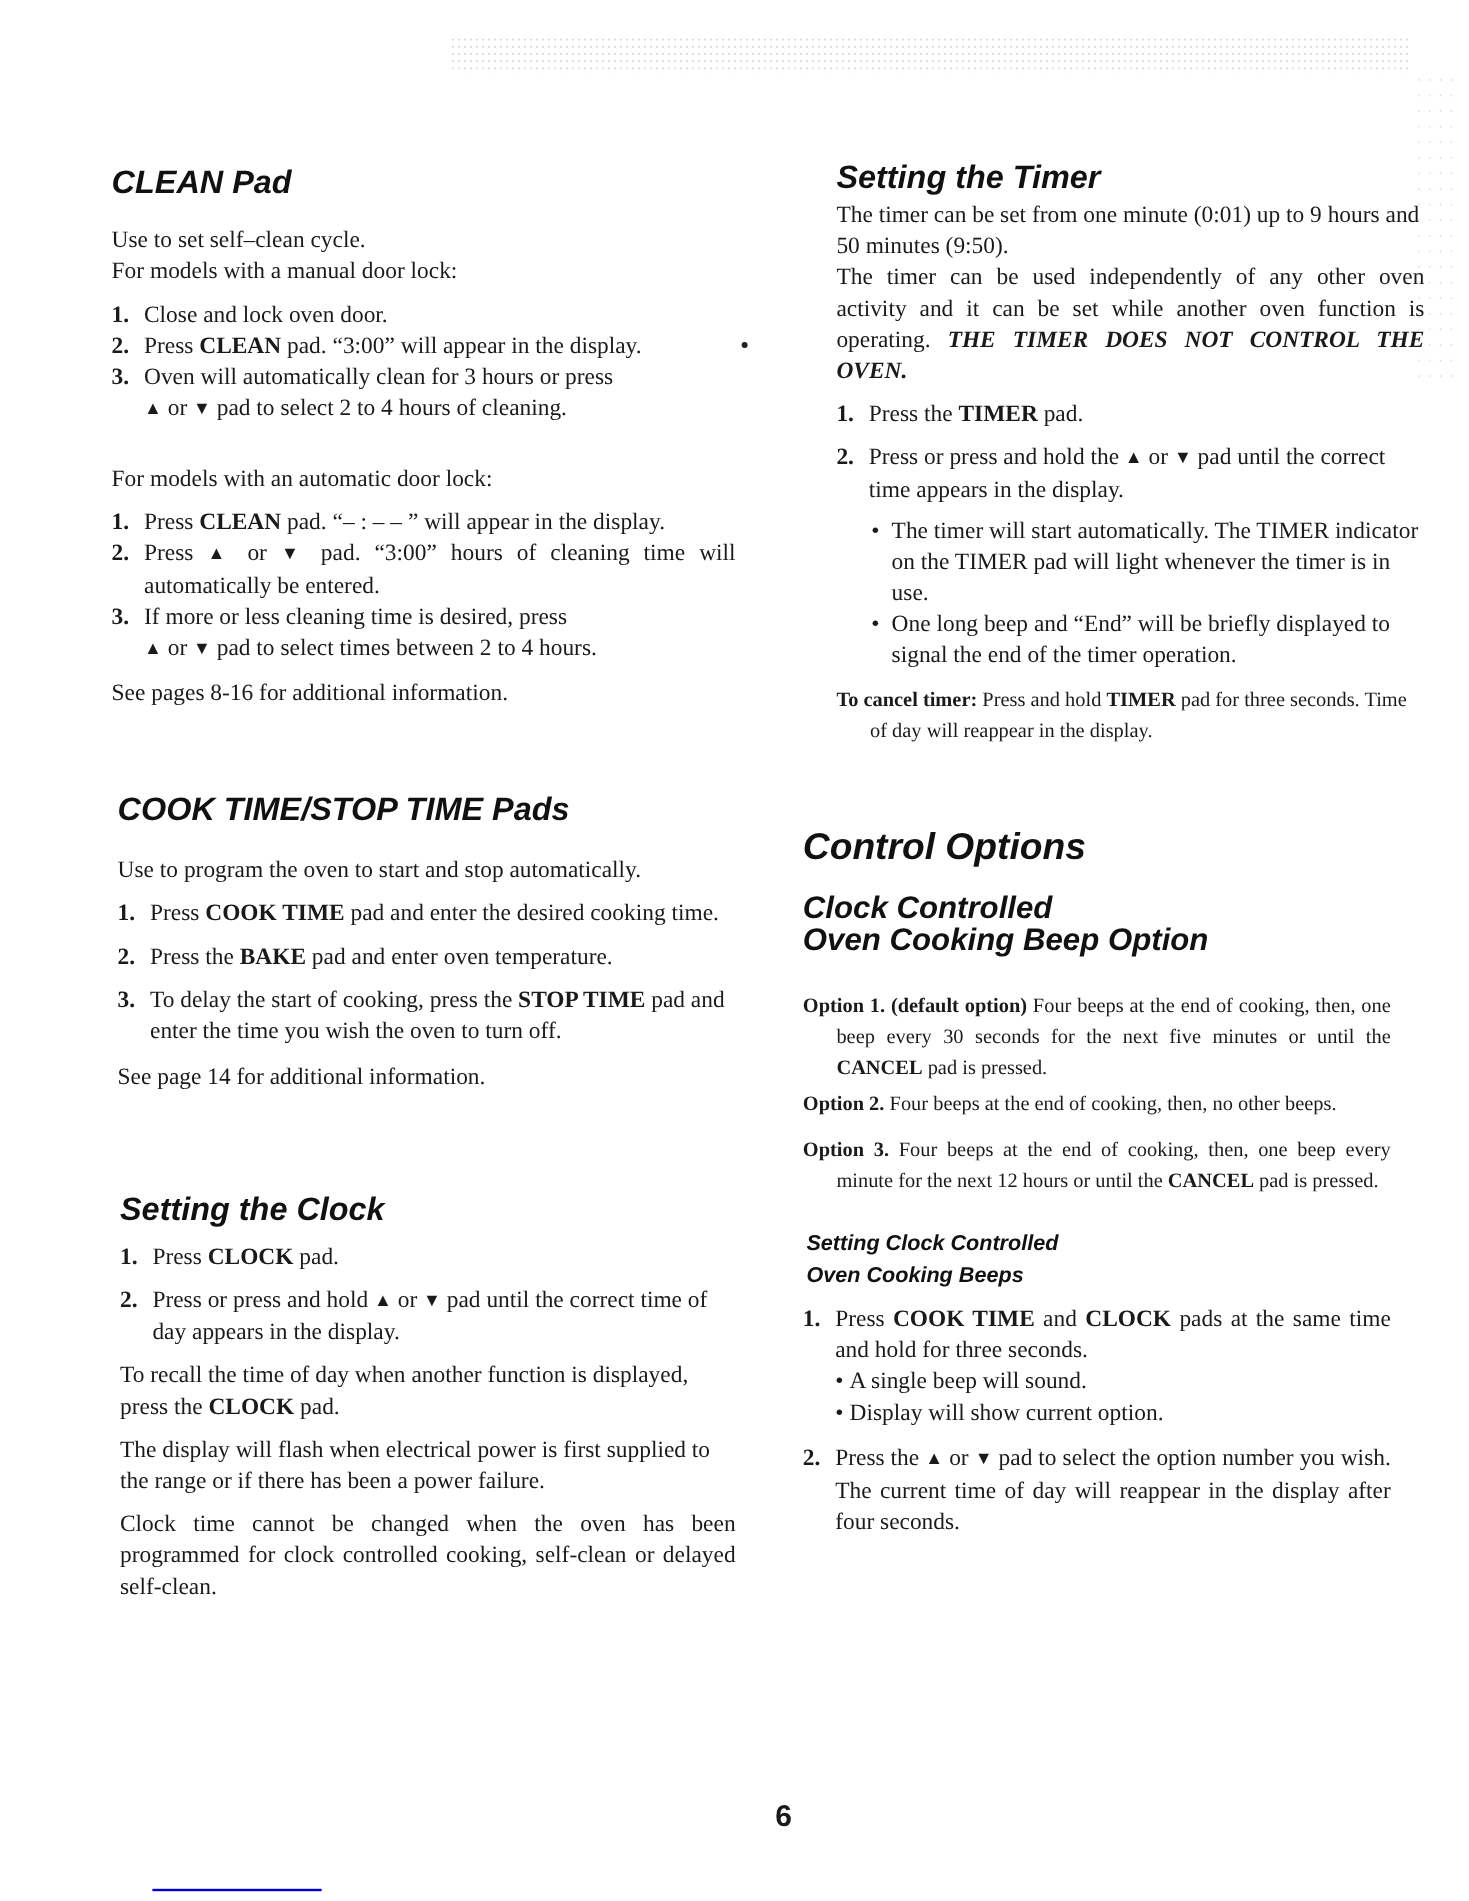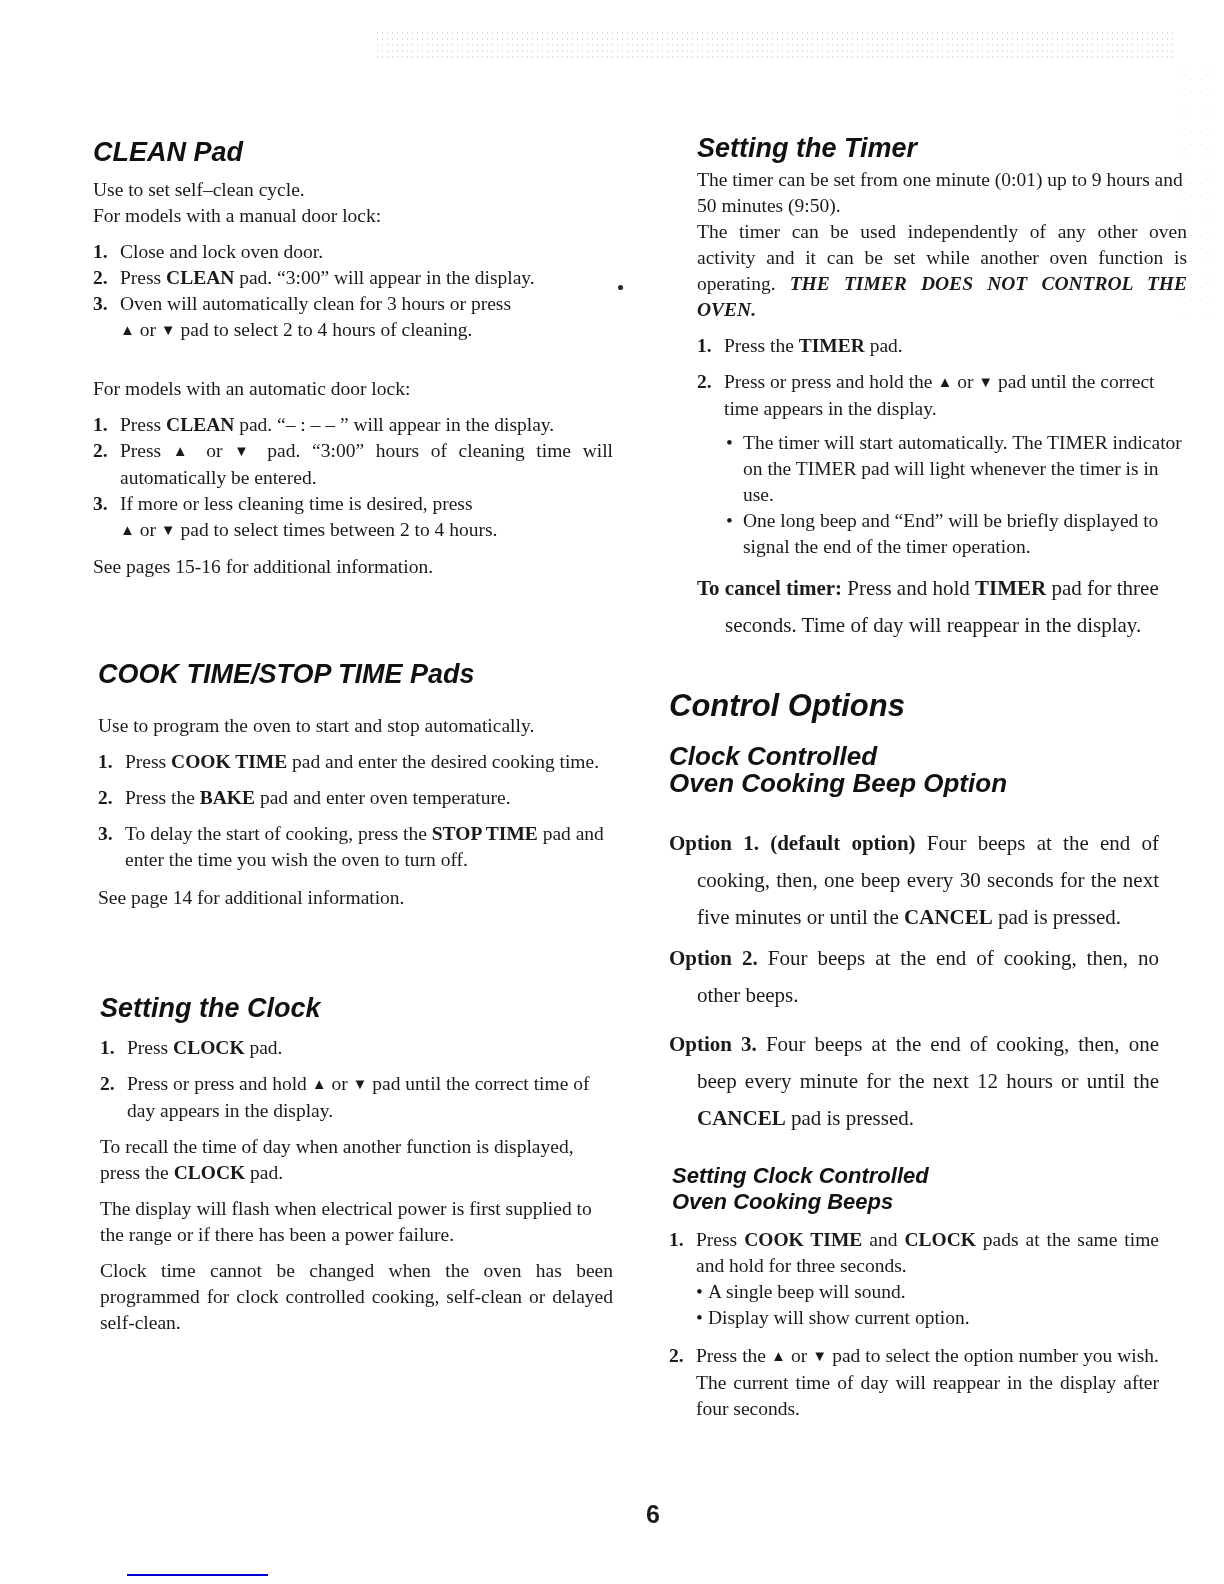--- a/index.html
+++ b/index.html
@@ -32,28 +32,28 @@
   }
   h2.big { font-size: 31px; line-height: 34px; }
   h3.sub {
     font-family: "Liberation Sans", "DejaVu Sans", sans-serif;
     font-style: italic; font-weight: bold;
     font-size: 26px; margin: 0; line-height: 27px; color: #111;
   }
   h3.sub2 {
     font-family: "Liberation Sans", "DejaVu Sans", sans-serif;
     font-style: italic; font-weight: bold;
-    font-size: 22px; margin: 0; line-height: 26px; color: #111;
+    font-size: 18px; margin: 0; line-height: 26px; color: #111;
   }
   p { margin: 0; font-size: 19.5px; line-height: 26px; }
   .item { position: relative; padding-left: 27px; font-size: 19.5px; line-height: 26px; }
   .item .num { position: absolute; left: 0; top: 0; font-weight: bold; }
   .bullet { position: relative; padding-left: 19px; font-size: 19.5px; line-height: 26px; }
   .bullet .dot { position: absolute; left: 2px; top: 0; }
-  .hang { padding-left: 28px; text-indent: -28px; font-size: 21px; line-height: 37px; }
+  .hang { padding-left: 28px; text-indent: -28px; font-size: 17px; line-height: 26px; }
   b { font-weight: bold; }
   .bi { font-weight: bold; font-style: italic; }
   .tri { font-size: 15px; position: relative; top: -1px; }
 
   .stray-dot { position: absolute; left: 618px; top: 285px; width: 5px; height: 5px; background: #222; border-radius: 50%; }
   .page-num {
     position: absolute; left: 646px; top: 1500px;
     font-family: "Liberation Sans", "DejaVu Sans", sans-serif; font-weight: bold; font-size: 25px;
   }
   .blue-link {
@@ -61,34 +61,34 @@
   }
 </style>
 </head>
 <body>
 
 <div class="scan-noise"></div>
 <div class="scan-noise-right"></div>
 
 <div class="col col-left" style="top:137px;">
   <h2 class="sec">CLEAN Pad</h2>
-  <p style="margin-top:10px;">Use to set self–clean cycle.</p>
+  <p style="margin-top:21px;">Use to set self–clean cycle.</p>
   <p style="">For models with a manual door lock:</p>
   <div style="margin-top:10px;">
     <div class="item"><span class="num">1.</span><span>Close and lock oven door.</span></div>
     <div class="item"><span class="num">2.</span><span>Press </span><b>CLEAN</b><span> pad. “3:00” will appear in the display.</span></div>
     <div class="item"><span class="num">3.</span><span>Oven will automatically clean for 3 hours or press</span><br><span class="tri">▲</span><span> or </span><span class="tri">▼</span><span> pad to select 2 to 4 hours of cleaning.</span></div>
   </div>
   <p style="margin-top:32px;">For models with an automatic door lock:</p>
   <div style="margin-top:10px;">
     <div class="item"><span class="num">1.</span><span>Press </span><b>CLEAN</b><span> pad. “– : – – ” will appear in the display.</span></div>
     <div class="item" style="text-align:justify;"><span class="num">2.</span><span>Press </span><span class="tri">▲</span><span> or </span><span class="tri">▼</span><span> pad. “3:00” hours of cleaning time will automatically be entered.</span></div>
     <div class="item"><span class="num">3.</span><span>If more or less cleaning time is desired, press</span><br><span class="tri">▲</span><span> or </span><span class="tri">▼</span><span> pad to select times between 2 to 4 hours.</span></div>
   </div>
-  <p style="margin-top:10px;">See pages 15-16 for additional information.</p>
+  <p style="margin-top:10px;">See pages 8-16 for additional information.</p>
 </div>
 
 <div class="stray-dot"></div>
 
 <div class="col col-left" style="top:659px; left:98px; width:515px;">
   <h2 class="sec">COOK TIME/STOP TIME Pads</h2>
   <p style="margin-top:24px;">Use to program the oven to start and stop automatically.</p>
   <div style="margin-top:10px;">
     <div class="item" style="text-align:justify;"><span class="num">1.</span><span>Press </span><b>COOK TIME</b><span> pad and enter the desired cooking time.</span></div>
     <div class="item" style="margin-top:10px;"><span class="num">2.</span><span>Press the </span><b>BAKE</b><span> pad and enter oven temperature.</span></div>

